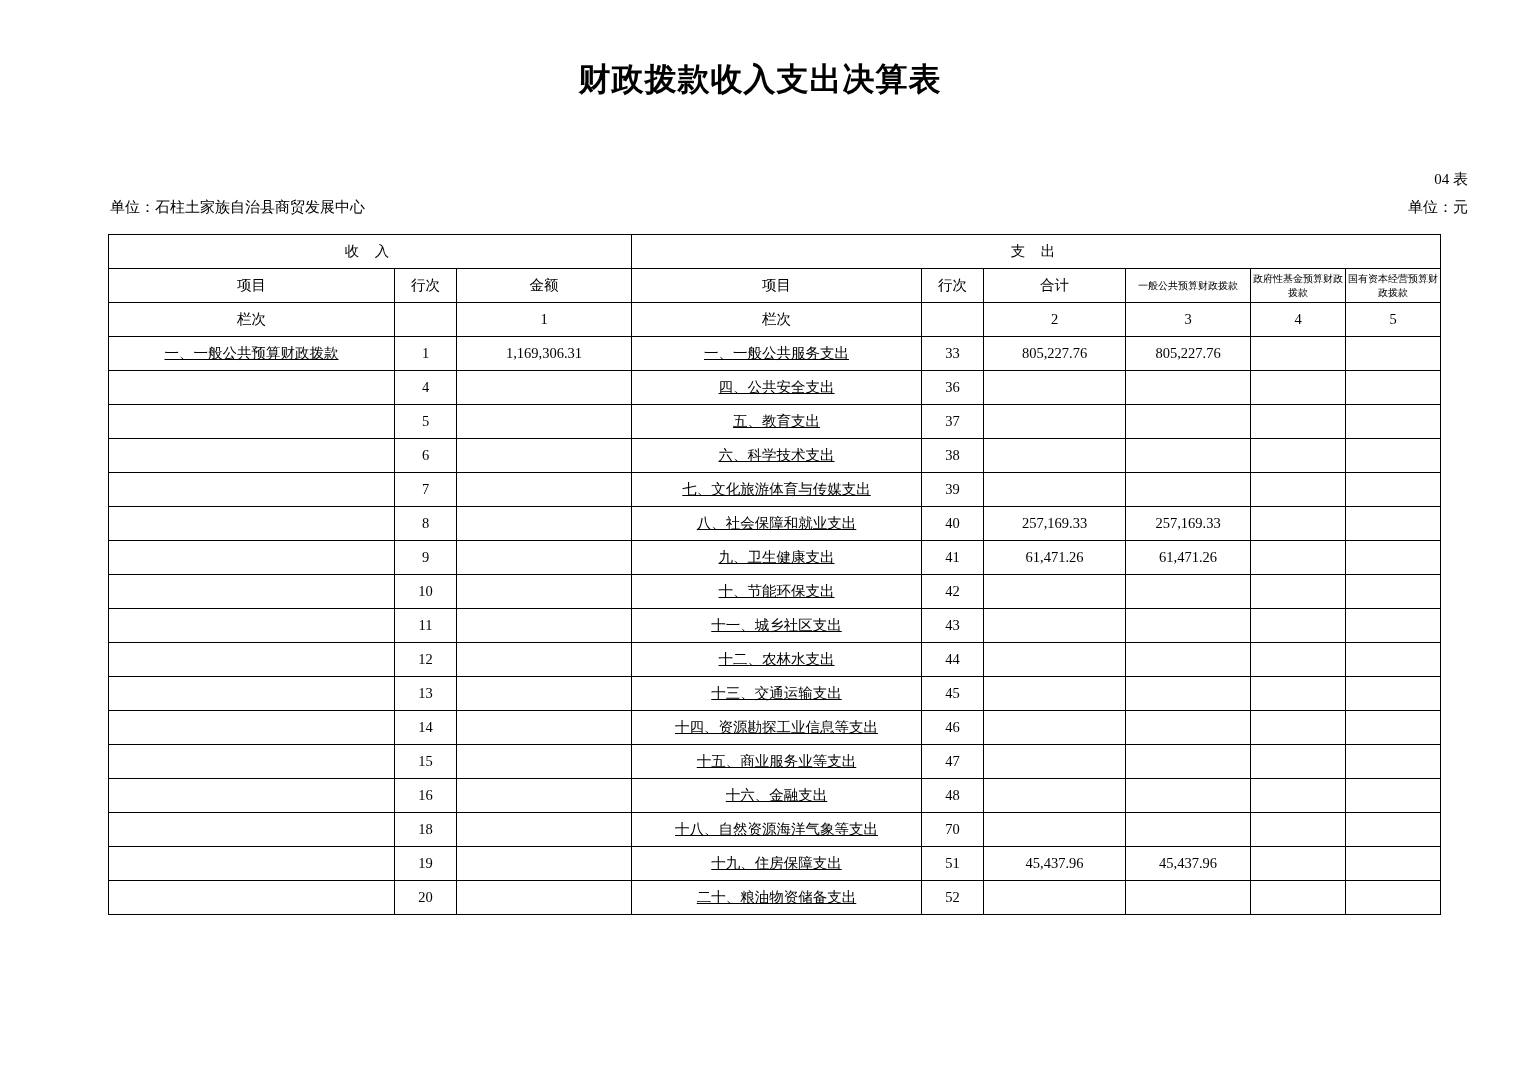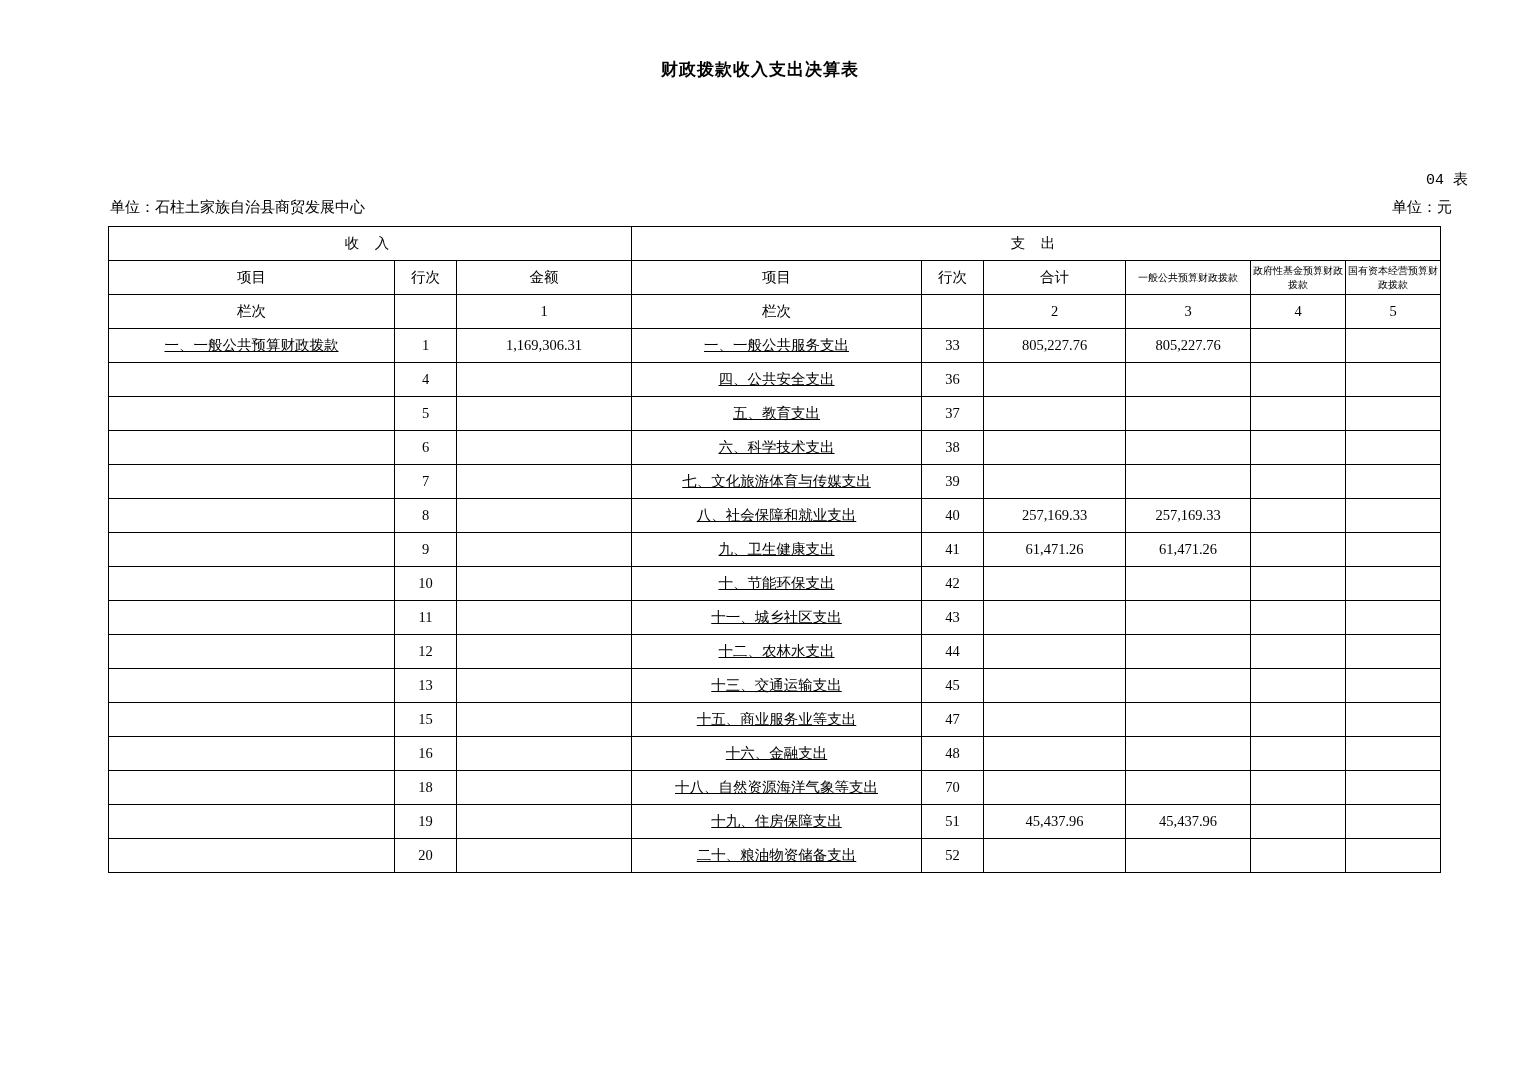--- a/index.html
+++ b/index.html
@@ -16,46 +16,45 @@
   }
   .page {
     position: relative;
     width: 1520px;
     height: 1074px;
     box-sizing: border-box;
     padding: 0;
   }
   .doc-title {
     text-align: center;
-    font-size: 17px;
+    font-size: 32px;
     font-weight: 700;
     letter-spacing: 1px;
     margin-top: 58px;
     font-family: "Liberation Serif", "DejaVu Serif", serif;
   }
   .table-no {
     position: absolute;
     right: 52px;
     top: 112px;
     font-size: 15px;
-    font-family: Liberation Mono, monospace;
   }
   .meta-row {
     position: absolute;
     left: 110px;
-    right: 68px;
+    right: 52px;
     top: 140px;
     font-size: 15px;
     display: flex;
     justify-content: space-between;
   }
   .table-wrap {
     position: absolute;
     left: 108px;
-    top: 168px;
+    top: 176px;
     width: 1302px;
   }
   table.fin {
     border-collapse: collapse;
     width: 1302px;
     table-layout: fixed;
   }
   table.fin td, table.fin th {
     border: 1px solid #000000;
     font-weight: normal;
@@ -279,20 +278,31 @@
             <td class="num-right"></td>
             <td class="item-left">十三、交通运输支出</td>
             <td class="rownum">45</td>
             <td class="num-right"></td>
             <td class="num-right"></td>
             <td class="num-right"></td>
             <td class="num-right"></td>
           </tr>
           <tr>
             <td class="item-left"></td>
+            <td class="rownum">14</td>
+            <td class="num-right"></td>
+            <td class="item-left">十四、资源勘探工业信息等支出</td>
+            <td class="rownum">46</td>
+            <td class="num-right"></td>
+            <td class="num-right"></td>
+            <td class="num-right"></td>
+            <td class="num-right"></td>
+          </tr>
+          <tr>
+            <td class="item-left"></td>
             <td class="rownum">15</td>
             <td class="num-right"></td>
             <td class="item-left">十五、商业服务业等支出</td>
             <td class="rownum">47</td>
             <td class="num-right"></td>
             <td class="num-right"></td>
             <td class="num-right"></td>
             <td class="num-right"></td>
           </tr>
           <tr>

